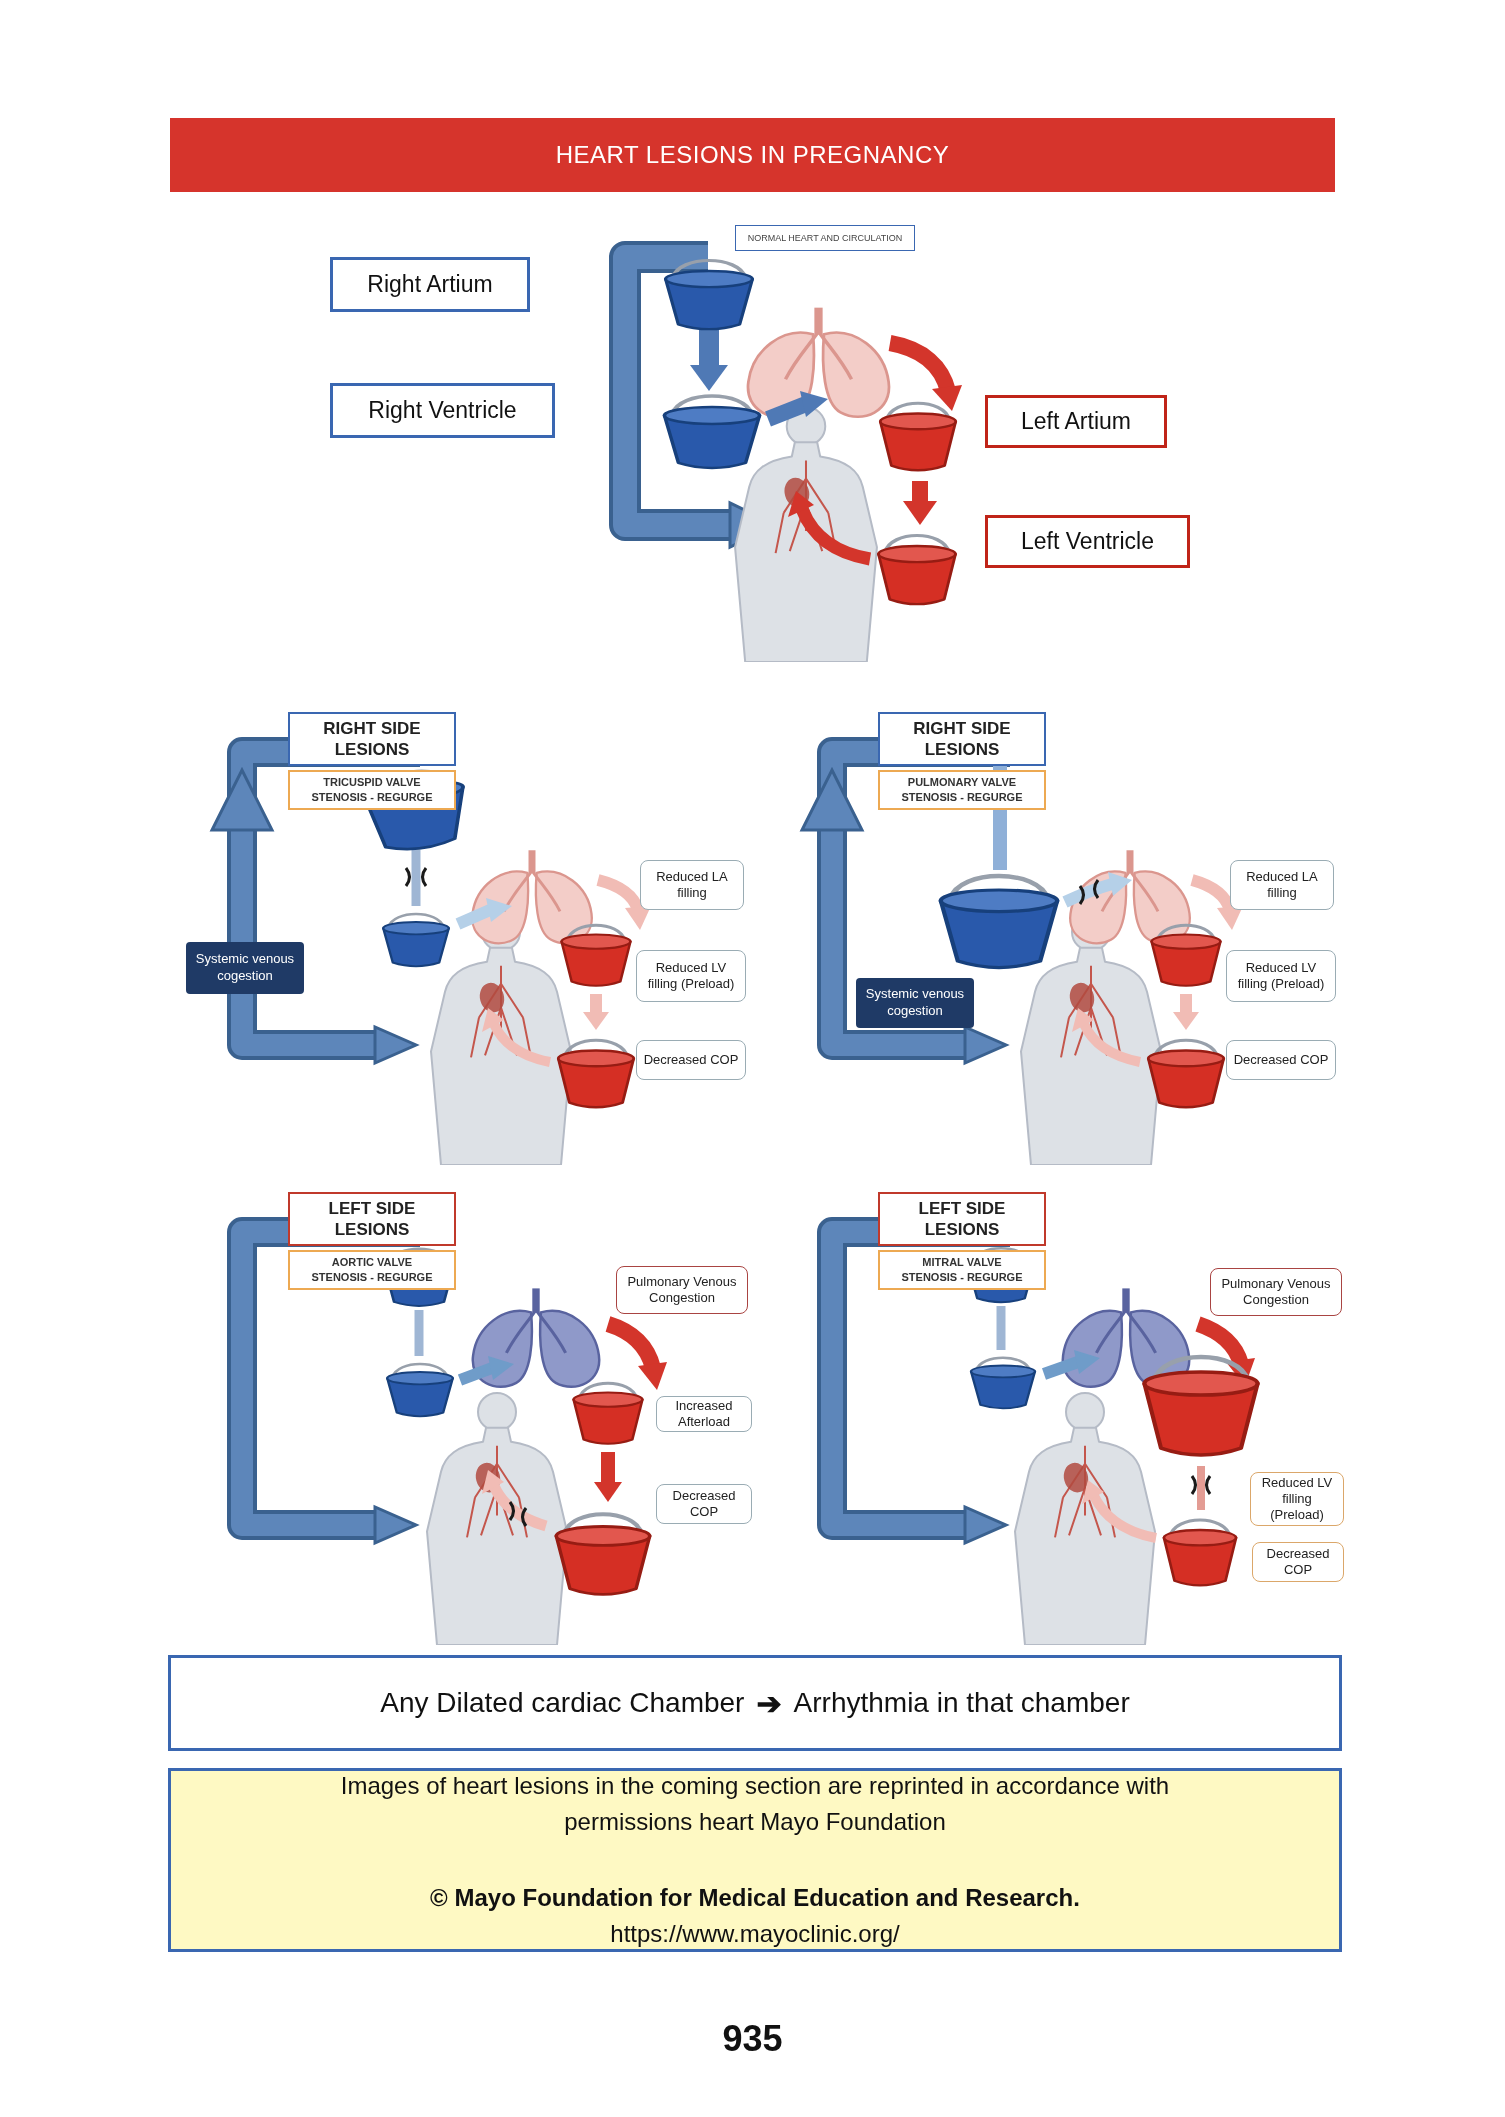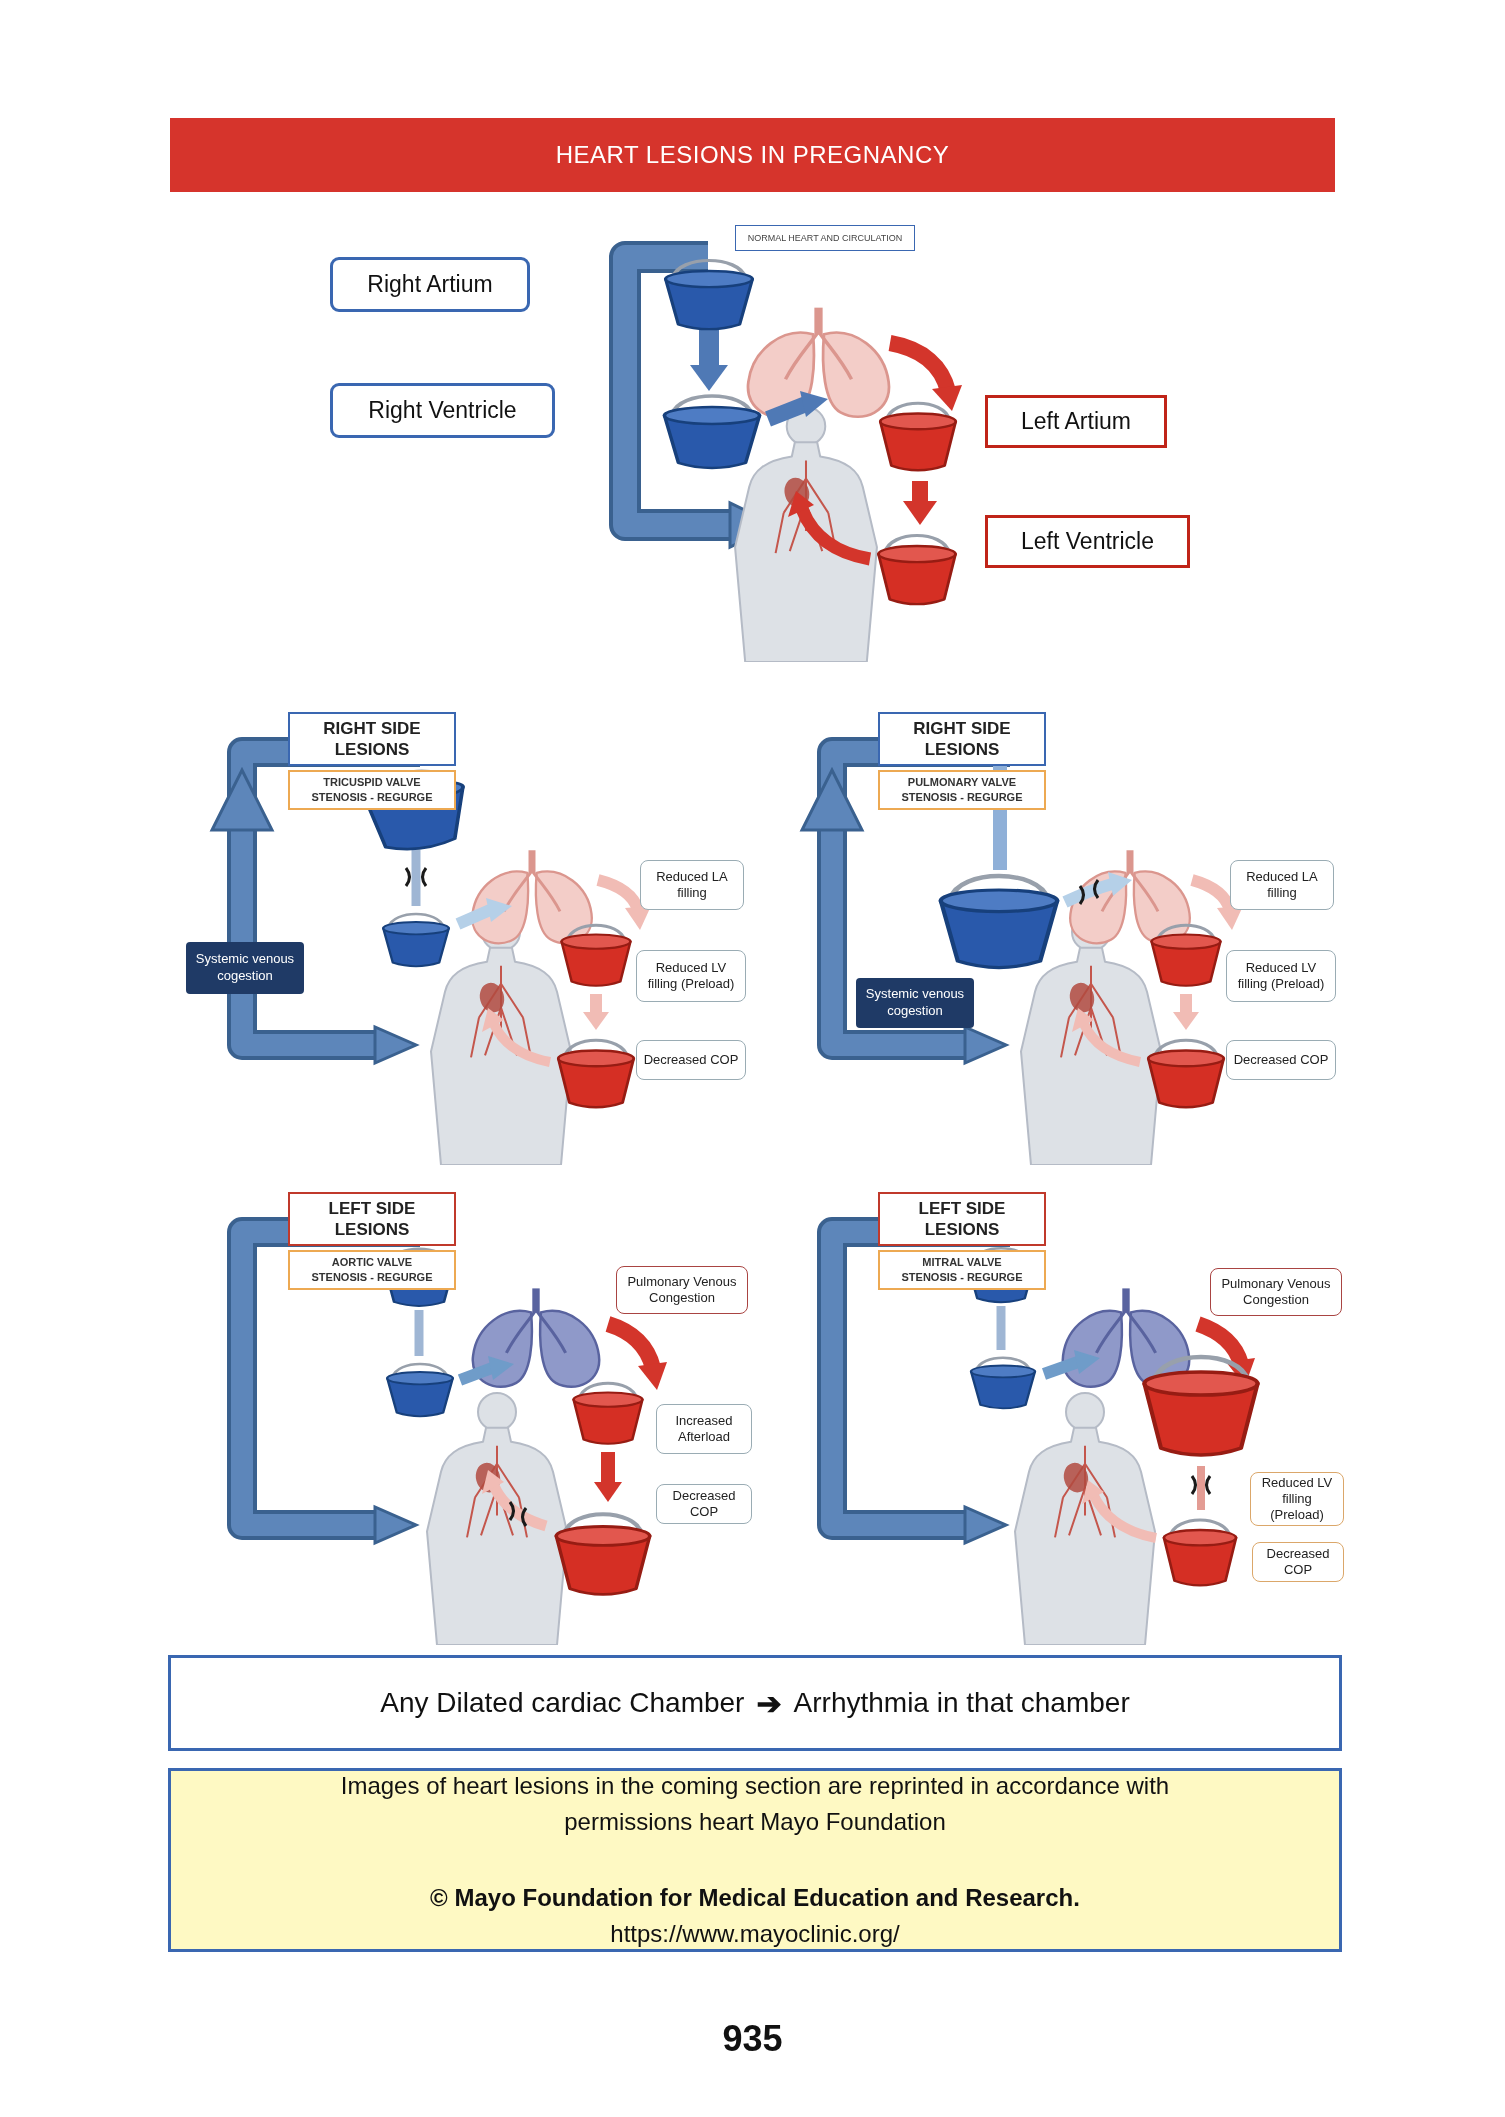--- a/index.html
+++ b/index.html
@@ -12,21 +12,21 @@
     font-size:24px; letter-spacing:.5px; }
 
   .diagram { position:absolute; }
   .diagram svg, .panel svg { position:absolute; left:0; top:0; }
 
   .caption-box { position:absolute; border:1.5px solid #3a67b1; background:#fff; font-size:9px;
     color:#444; display:flex; align-items:center; justify-content:center; text-align:center; }
 
   .label-box { position:absolute; border:3px solid; display:flex; align-items:center; justify-content:center;
     font-size:23px; color:#111; background:#fff; }
-  .label-blue { border-color:#3a67b1;border-radius:9px; }
+  .label-blue { border-color:#3a67b1; }
   .label-red  { border-color:#c02418; }
 
   .panel { position:absolute; width:590px; height:455px; }
   .panel-title { position:absolute; border:2px solid #3a67b1; background:#fff; font-size:17px; font-weight:600;
     text-align:center; display:flex; align-items:center; justify-content:center; line-height:1.25; color:#222; }
   .panel-title.red { border-color:#c0392b; }
   .panel-title span { display:block; width:115px; }
   .panel-sub { position:absolute; border:2px solid #eda952; background:#fff; font-size:11px; font-weight:700;
     text-align:center; display:flex; flex-direction:column; align-items:center; justify-content:center;
     line-height:1.35; color:#333; }
@@ -252,21 +252,21 @@
       </g>
     </svg>
     <div class="panel-title red" style="left:118px; top:2px; width:168px; height:54px;">
       <span>LEFT SIDE LESIONS</span>
     </div>
     <div class="panel-sub" style="left:118px; top:60px; width:168px; height:40px;">
       <span>AORTIC VALVE</span>
       <span>STENOSIS - REGURGE</span>
     </div>
     <div class="note-box note-red" style="left:446px; top:76px; width:132px; height:48px;">Pulmonary Venous Congestion</div>
-    <div class="note-box" style="left:486px; top:214px; width:96px; height:50px;">Increased Afterload</div>
+    <div class="note-box" style="left:486px; top:206px; width:96px; height:36px;">Increased Afterload</div>
     <div class="note-box" style="left:486px; top:294px; width:96px; height:40px;">Decreased COP</div>
   </div>
 
   <div class="panel" style="left:760px; top:1190px;">
     <svg viewBox="0 0 590 455" width="590" height="455">
       <g>
         <path d="M250 42 H72 V335 H205" fill="none" stroke="#3a618f" stroke-width="30" stroke-linejoin="round"></path>
         <path d="M250 42 H72 V335 H205" fill="none" stroke="#5d86ba" stroke-width="22" stroke-linejoin="round"></path>
         <polygon points="205,317 205,353 246,335" fill="#5d86ba" stroke="#3a618f" stroke-width="3"></polygon>
       </g>

